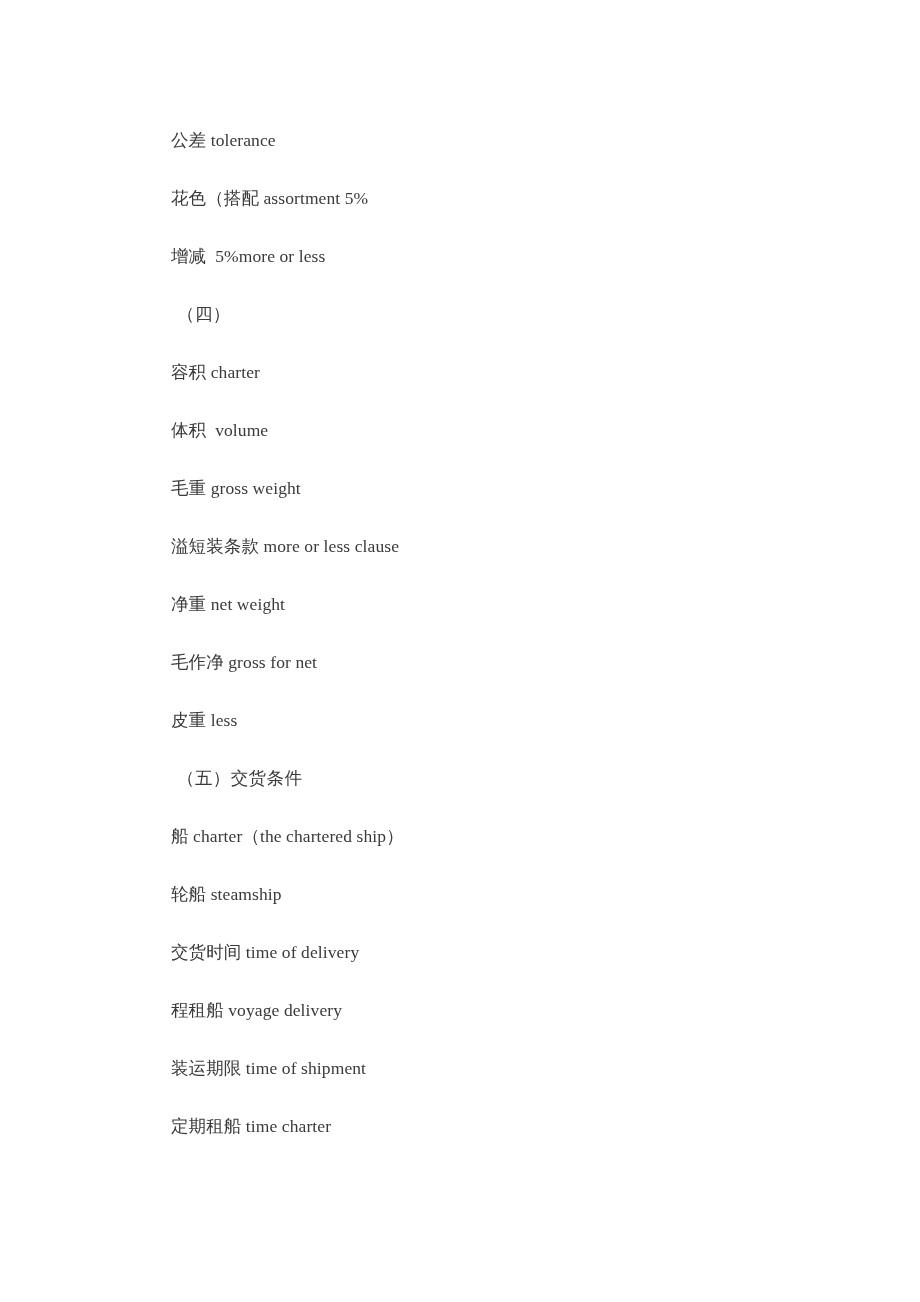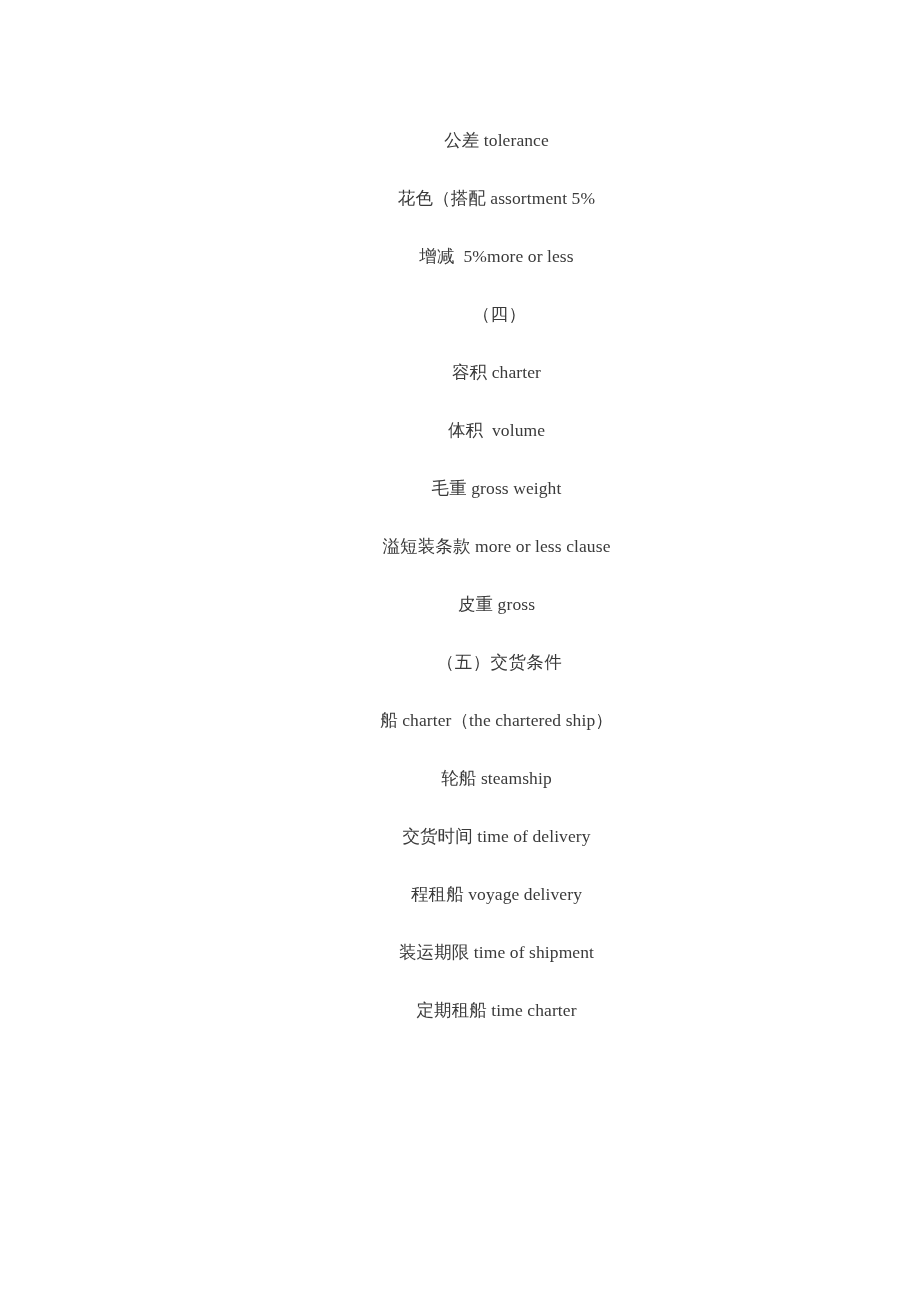--- a/index.html
+++ b/index.html
@@ -26,21 +26,20 @@
     padding: 0;
   }
 
   #document-body {
     position: absolute;
     left: 0;
     top: 0;
     width: 822px;
     padding-top: 111px;
     box-sizing: border-box;
-    text-align: center;
   }
 
   .doc-line {
     display: block;
     height: 58px;
     line-height: 58px;
     margin: 0;
     padding: 0 0 0 171px;
     font-size: 17.5px;
     font-weight: normal;
@@ -61,21 +60,23 @@
 <div id="document-page">
   <div id="document-body">
       <p class="doc-line">公差 tolerance</p>
       <p class="doc-line">花色（搭配 assortment 5%</p>
       <p class="doc-line">增减  5%more or less</p>
       <p class="doc-line section-heading">（四）</p>
       <p class="doc-line">容积 charter</p>
       <p class="doc-line">体积  volume</p>
       <p class="doc-line">毛重 gross weight</p>
       <p class="doc-line">溢短装条款 more or less clause</p>
-      <p class="doc-line">皮重 gross</p>
+      <p class="doc-line">净重 net weight</p>
+      <p class="doc-line">毛作净 gross for net</p>
+      <p class="doc-line">皮重 less</p>
       <p class="doc-line section-heading">（五）交货条件</p>
       <p class="doc-line">船 charter（the chartered ship）</p>
       <p class="doc-line">轮船 steamship</p>
       <p class="doc-line">交货时间 time of delivery</p>
       <p class="doc-line">程租船 voyage delivery</p>
       <p class="doc-line">装运期限 time of shipment</p>
       <p class="doc-line">定期租船 time charter</p>
     </div>
 </div>
 

